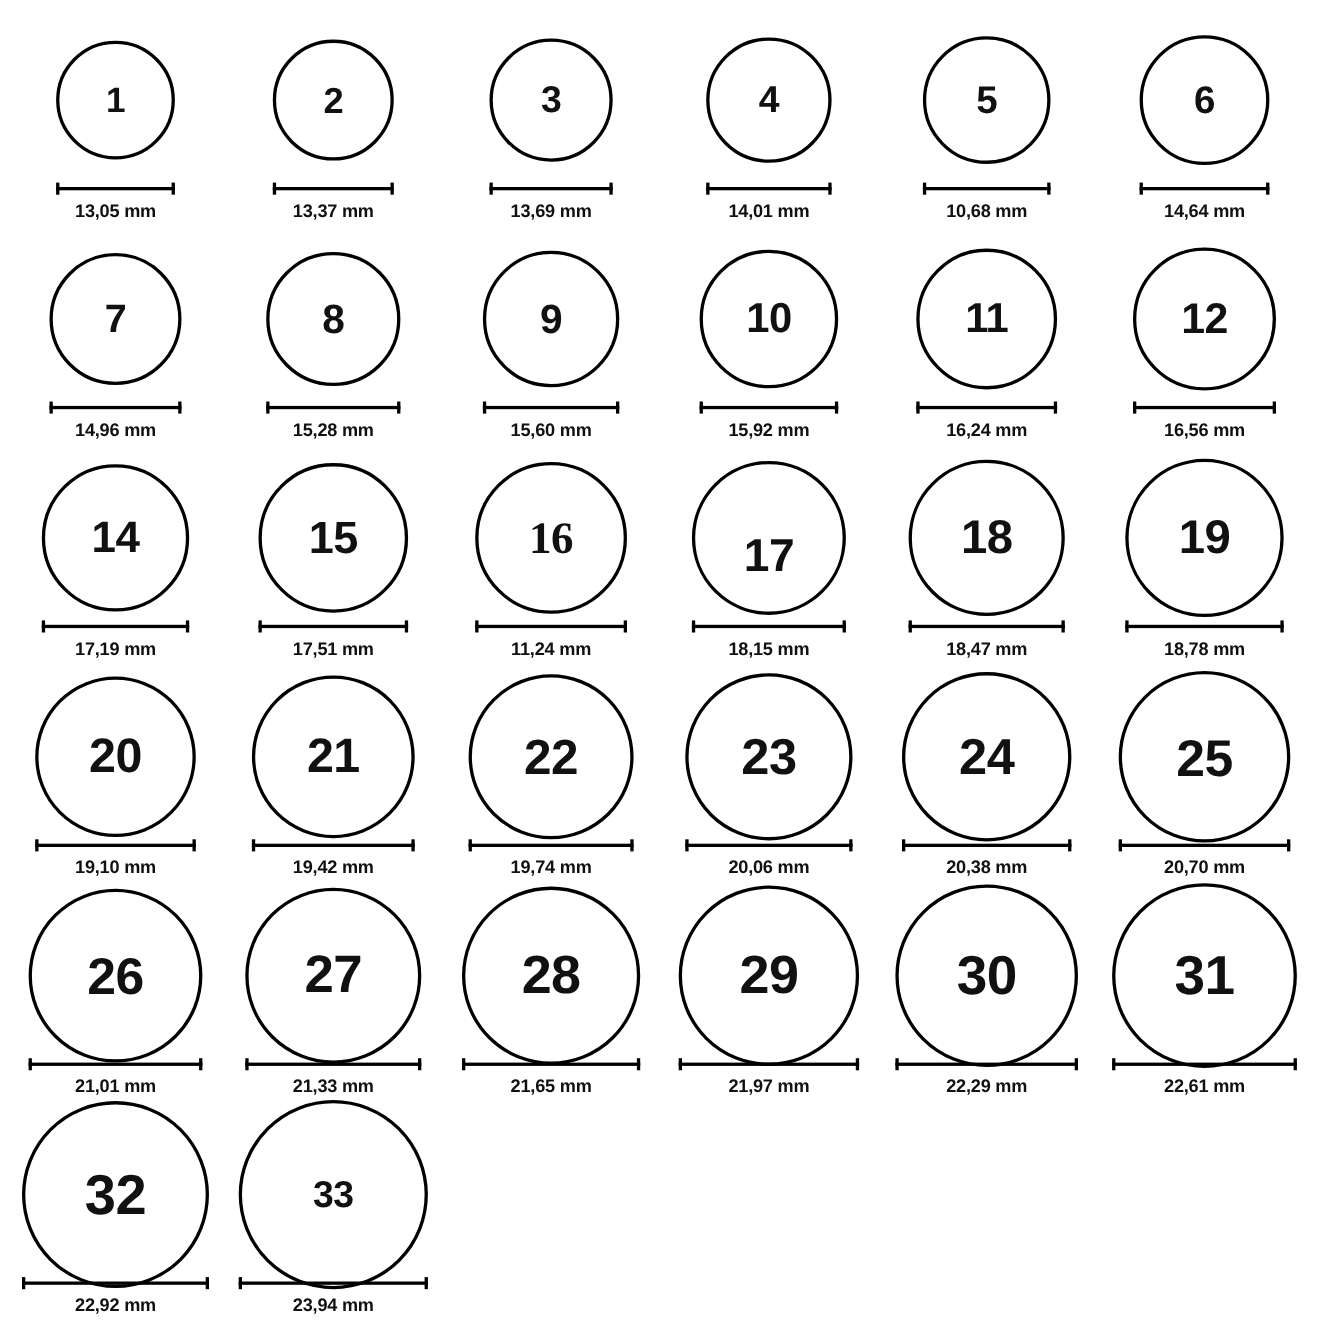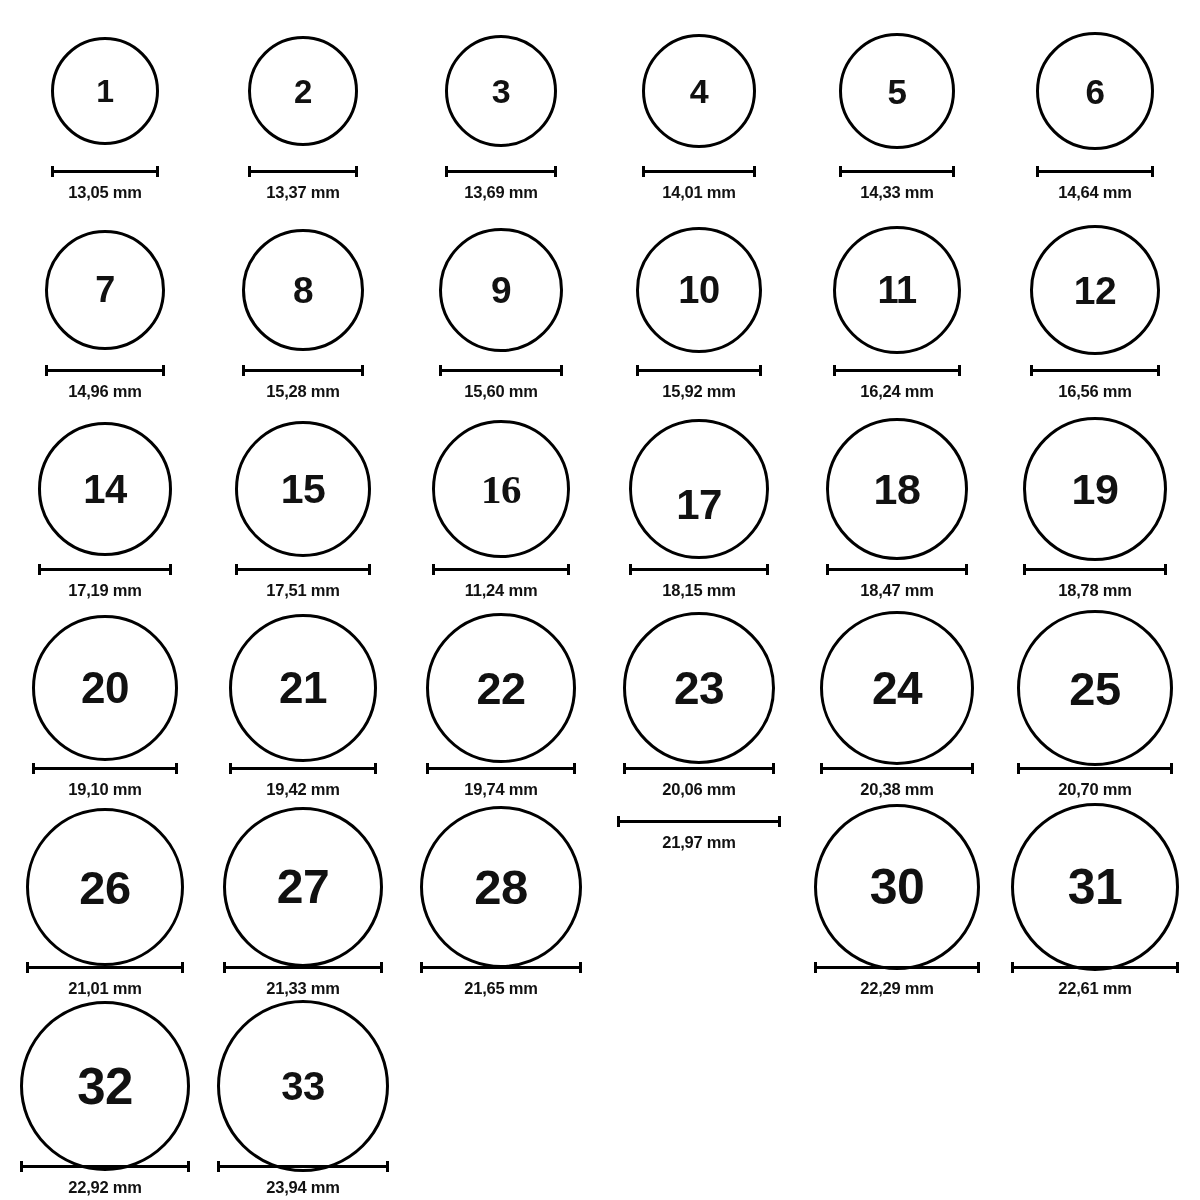--- a/index.html
+++ b/index.html
@@ -158,21 +158,21 @@
         <div class="circle-wrap">
           <div class="circle" style="width: 116px; height: 116px;">
             <span class="num" style="font-size: 35px;">5</span>
           </div>
         </div>
         <div class="ruler">
           <div class="bar" style="width: 116px;">
             <div class="line"></div>
           </div>
         </div>
-        <div class="mm">14,33 mm</div>
+        <div class="mm">10,68 mm</div>
       </div>
       <div class="cell">
         <div class="circle-wrap">
           <div class="circle" style="width: 118px; height: 118px;">
             <span class="num" style="font-size: 35px;">6</span>
           </div>
         </div>
         <div class="ruler">
           <div class="bar" style="width: 118px;">
             <div class="line"></div>
@@ -447,20 +447,25 @@
           </div>
         </div>
         <div class="ruler">
           <div class="bar" style="width: 162px;">
             <div class="line"></div>
           </div>
         </div>
         <div class="mm">21,65 mm</div>
       </div>
       <div class="cell">
+        <div class="circle-wrap">
+          <div class="circle" style="width: 164px; height: 164px;">
+            <span class="num" style="font-size: 49px;">29</span>
+          </div>
+        </div>
         <div class="ruler">
           <div class="bar" style="width: 164px;">
             <div class="line"></div>
           </div>
         </div>
         <div class="mm">21,97 mm</div>
       </div>
       <div class="cell">
         <div class="circle-wrap">
           <div class="circle" style="width: 166px; height: 166px;">
@@ -496,21 +501,21 @@
         <div class="ruler">
           <div class="bar" style="width: 170px;">
             <div class="line"></div>
           </div>
         </div>
         <div class="mm">22,92 mm</div>
       </div>
       <div class="cell">
         <div class="circle-wrap">
           <div class="circle" style="width: 172px; height: 172px;">
-            <span class="num" style="font-size: 40px;">33</span>
+            <span class="num" style="font-size: 34px;">33</span>
           </div>
         </div>
         <div class="ruler">
           <div class="bar" style="width: 172px;">
             <div class="line"></div>
           </div>
         </div>
         <div class="mm">23,94 mm</div>
       </div>
     </div>

